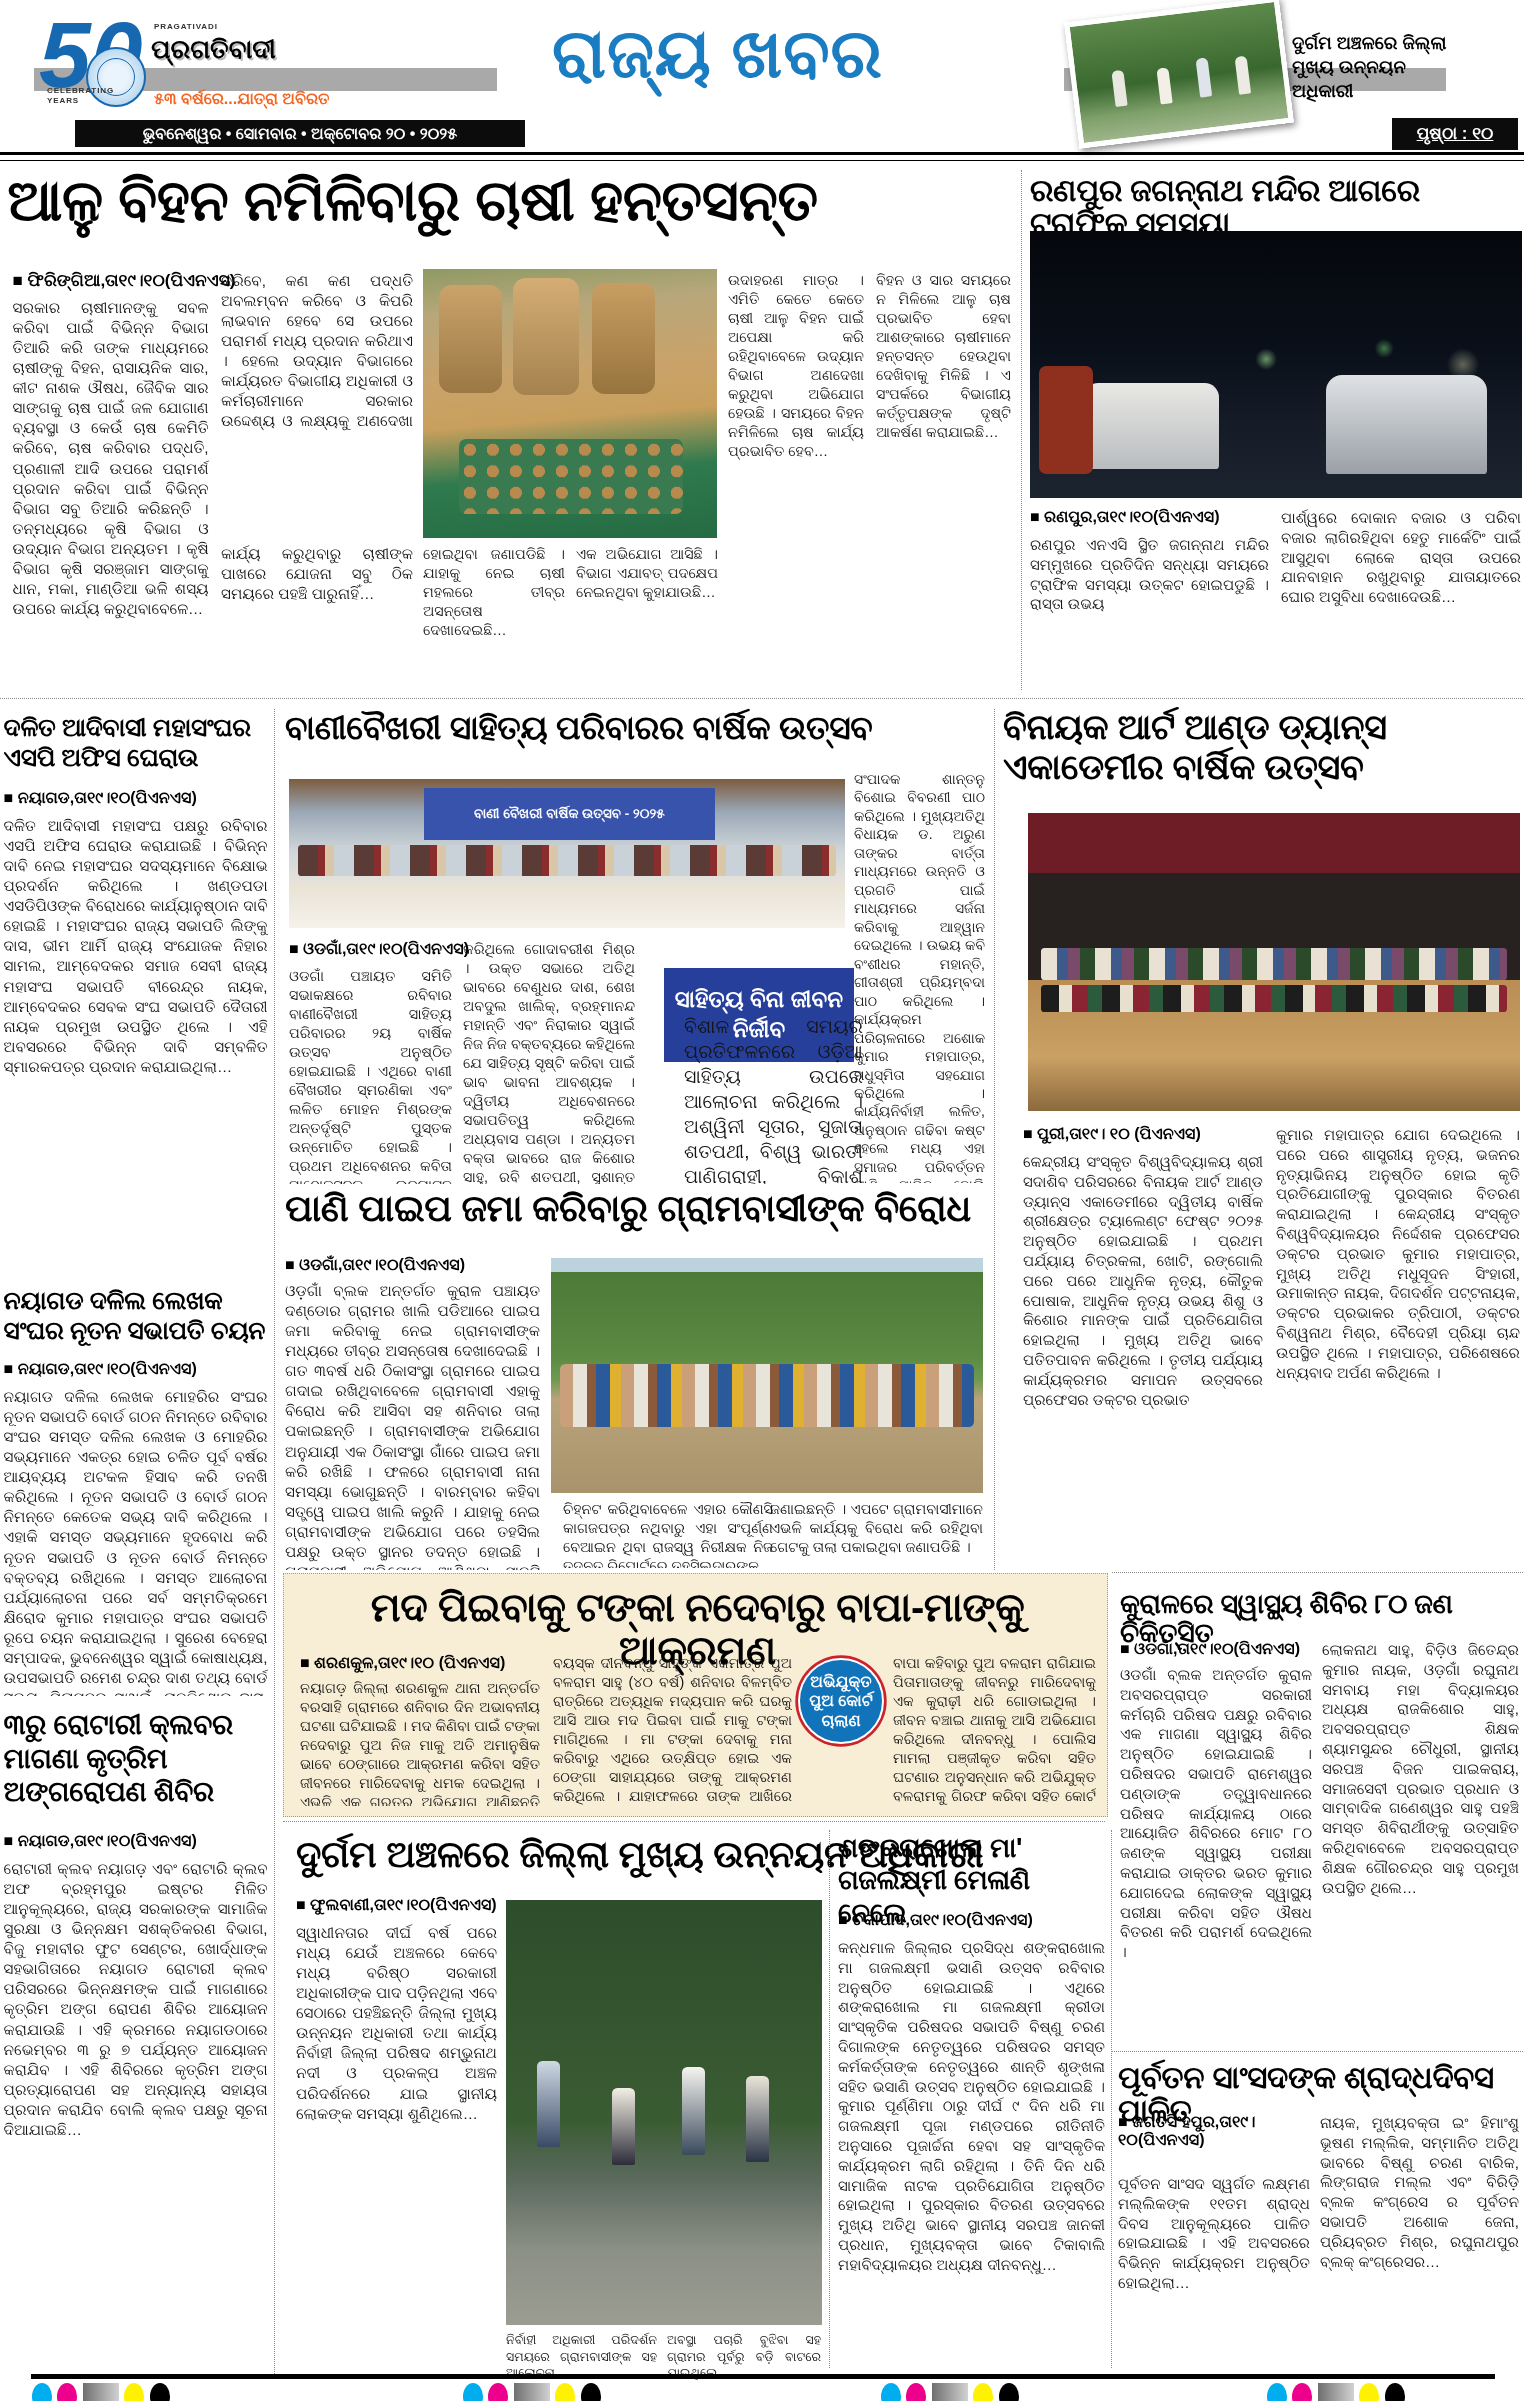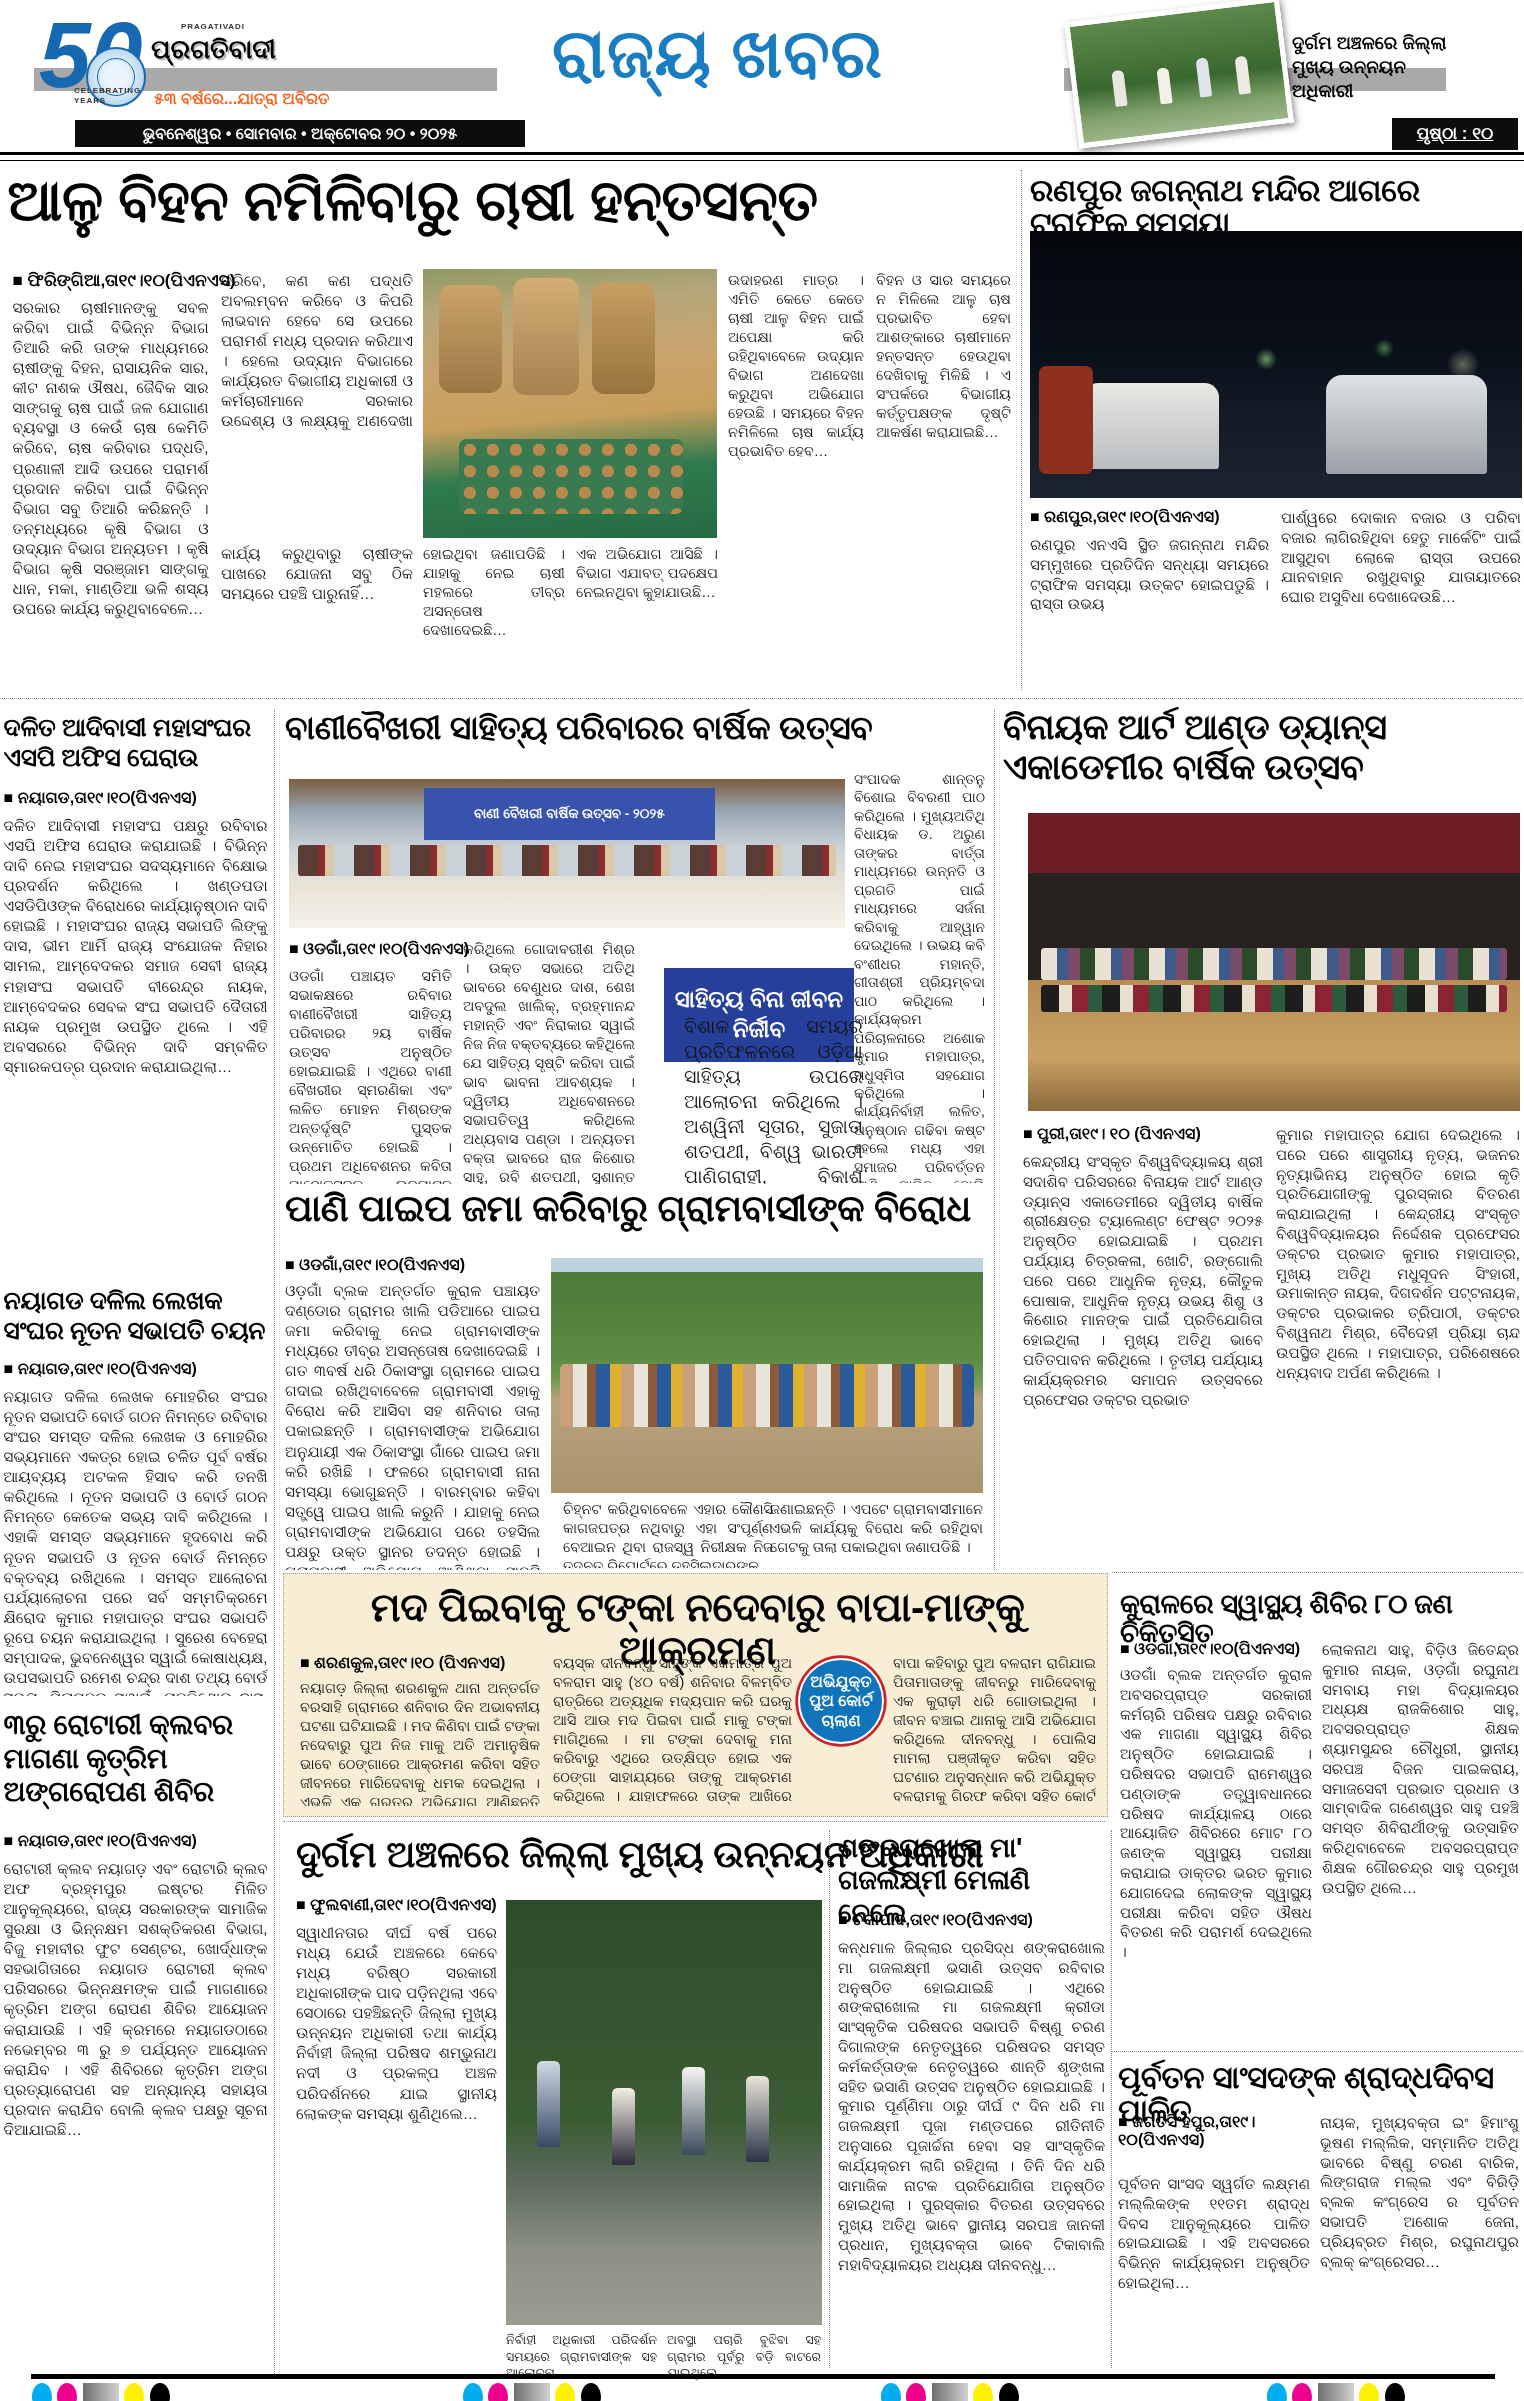--- a/index.html
+++ b/index.html
@@ -1,19 +1,19 @@
 <!DOCTYPE html>
 <html style="font-size:14.4px"><head>
 <meta charset="utf-8">
 <title>ରାଜ୍ୟ ଖବର</title>
 <style>
   html,body{margin:0;padding:0;background:#d9d9d9;}
   .page{position:relative;width:1525px;height:2401px;background:#ffffff;margin:0 auto;
         font-family:"Liberation Sans","DejaVu Sans",sans-serif;color:#111;overflow:hidden;}
-  .abs{position:absolute;margin-left:27px;}
+  .abs{position:absolute;}
   .headline{position:absolute;font-weight:800;color:#000;line-height:1.08;letter-spacing:-0.4px;}
   .byline{position:absolute;font-weight:700;font-size:16px;color:#000;}
   .col{position:absolute;text-align:justify;overflow:hidden;line-height:1.32;color:#141414;word-break:break-word;}
   .photo{position:absolute;overflow:hidden;background:#ccc;}
   .vdot{position:absolute;width:0;border-left:1.8px dotted #8a8a8a;}
   .hdot{position:absolute;height:0;border-top:1.8px dotted #8a8a8a;}
   .graybar{position:absolute;height:23px;background:#a9a9a9;}
   .rule{position:absolute;left:0;width:1525px;border-top:3.6px solid #000;}
   .rule2{position:absolute;left:0;width:1525px;border-top:1.8px solid #000;}
   .masthead{position:absolute;font-weight:900;font-size:26px;color:#000;text-shadow:1.8px 1.8px 0 #b9b9b9;}

